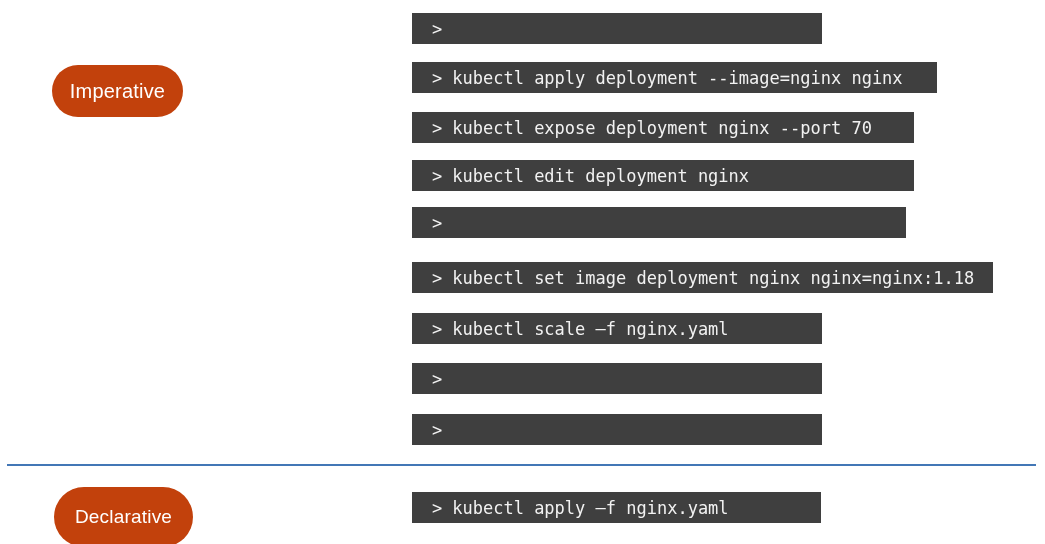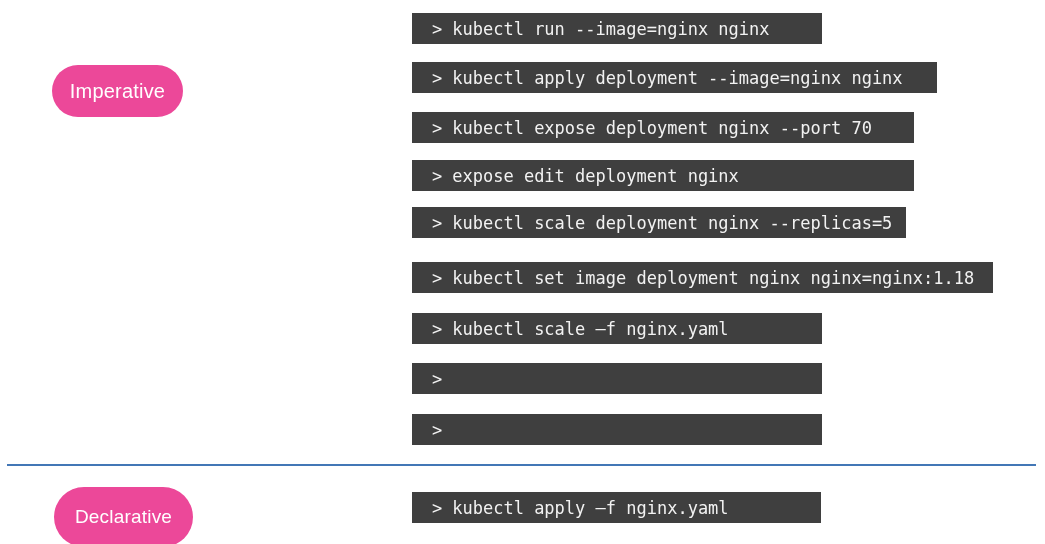--- a/index.html
+++ b/index.html
@@ -10,21 +10,21 @@
   }
   .canvas {
     position: relative;
     width: 1045px;
     height: 544px;
     background: #ffffff;
     overflow: hidden;
   }
   .pill {
     position: absolute;
-    background: #ec4899;
+    background: #c2410c;
     color: #ffffff;
     display: flex;
     align-items: center;
     justify-content: center;
     border-radius: 999px;
     font-size: 20px;
     letter-spacing: 0.2px;
   }
   .term {
     position: absolute;
@@ -55,41 +55,39 @@
 <body>
 
 <div class="canvas">
 
   <div class="pill" style="left:52px; top:65px; width:131px; height:52px;">
     <span>Imperative</span>
   </div>
 
   <div class="term" style="left:412px; top:13px; width:410px;">
     <span class="prompt">&gt;</span>
-    <span>kubectl run --image=nginx nginx</span>
   </div>
 
   <div class="term" style="left:412px; top:62px; width:525px;">
     <span class="prompt">&gt;</span>
     <span>kubectl apply deployment --image=nginx nginx</span>
   </div>
 
   <div class="term" style="left:412px; top:112px; width:502px;">
     <span class="prompt">&gt;</span>
     <span>kubectl expose deployment nginx --port 70</span>
   </div>
 
   <div class="term" style="left:412px; top:160px; width:502px;">
     <span class="prompt">&gt;</span>
-    <span>expose edit deployment nginx</span>
+    <span>kubectl edit deployment nginx</span>
   </div>
 
   <div class="term" style="left:412px; top:207px; width:494px;">
     <span class="prompt">&gt;</span>
-    <span>kubectl scale deployment nginx --replicas=5</span>
   </div>
 
   <div class="term" style="left:412px; top:262px; width:581px;">
     <span class="prompt">&gt;</span>
     <span>kubectl set image deployment nginx nginx=nginx:1.18</span>
   </div>
 
   <div class="term" style="left:412px; top:313px; width:410px;">
     <span class="prompt">&gt;</span>
     <span>kubectl scale –f nginx.yaml</span>

